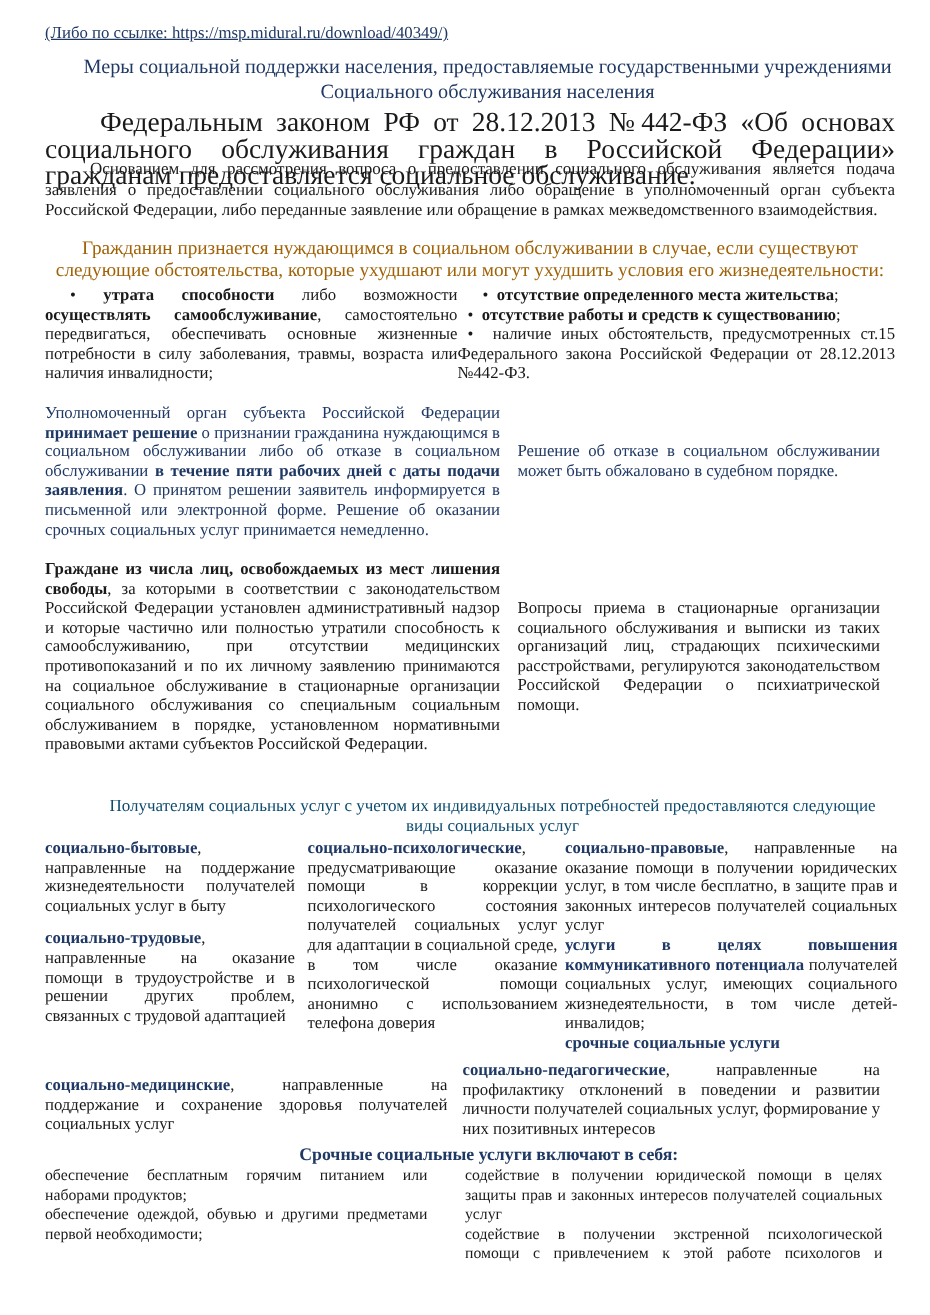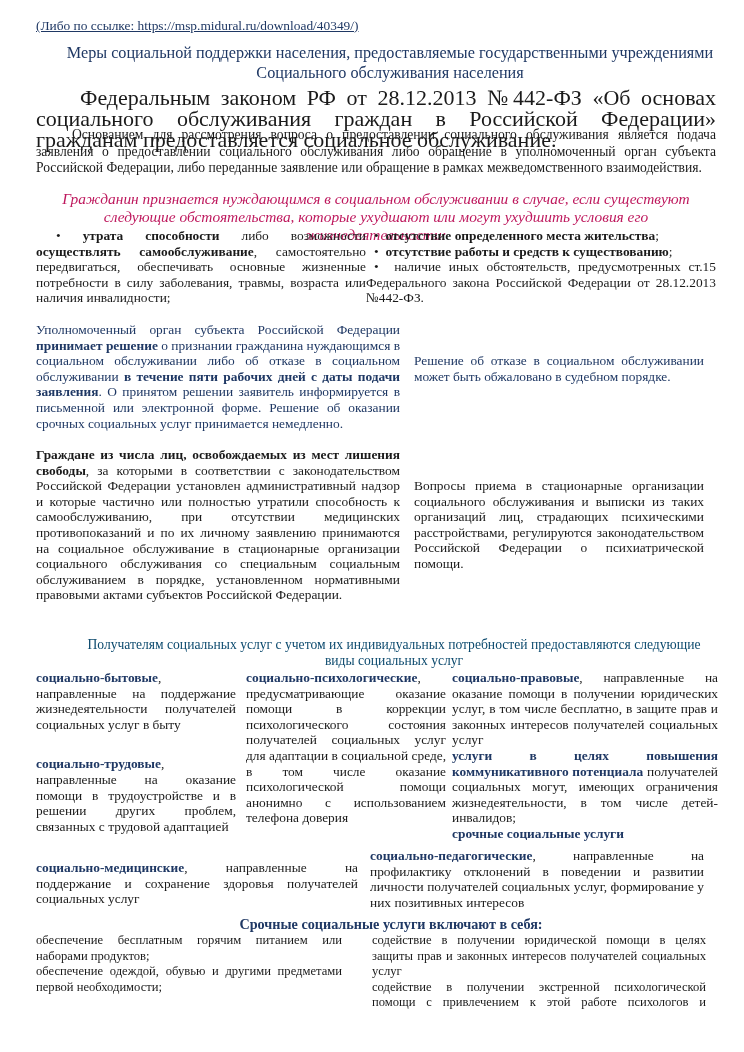--- a/index.html
+++ b/index.html
@@ -10,21 +10,21 @@
   .blue { color: #1f3864; }
   .b { font-weight: bold; }
   .center { text-align: center; }
   p { margin: 0; }
   .link-line { left: 36px; top: 18px; font-size: 13.4px; color: #1f3864; text-decoration: underline; }
   .title { left: 60px; top: 43px; width: 660px; font-size: 16.2px; line-height: 20px; color: #1f3864; }
   .law { left: 36px; top: 87px; width: 680px; font-size: 22px; line-height: 21px; }
   .law .ind { display: inline-block; width: 44px; }
   .basis { left: 36px; top: 127px; width: 680px; font-size: 13.6px; line-height: 16.6px; }
   .basis .ind { display: inline-block; width: 36px; }
-  .need { left: 36px; top: 190px; width: 680px; font-size: 15.4px; line-height: 18px; color: #be185d; font-style: italic; }
+  .need { left: 36px; top: 190px; width: 680px; font-size: 15.4px; line-height: 18px; color: #a16207; }
   .colL { left: 36px; width: 364px; }
   .colR { left: 366px; width: 350px; }
   .sec-title { left: 54px; width: 680px; font-size: 13.6px; line-height: 16px; color: #0c4a6e; }
   .c3a { left: 36px; width: 200px; }
   .c3b { left: 246px; width: 200px; }
   .c3c { left: 452px; width: 266px; }
   .sm { font-size: 12.6px; line-height: 15.6px; }
 </style>
 </head>
 <body>
@@ -43,50 +43,50 @@
   <p class="abs basis j"><span class="ind"></span><span>Основанием для рассмотрения вопроса о предоставлении социального обслуживания является подача заявления о предоставлении социального обслуживания либо обращение в уполномоченный орган субъекта Российской Федерации, либо переданные заявление или обращение в рамках межведомственного взаимодействия.</span></p>
 
   <div class="abs need center">
     <p>Гражданин признается нуждающимся в социальном обслуживании в случае, если существуют</p>
     <p>следующие обстоятельства, которые ухудшают или могут ухудшить условия его жизнедеятельности:</p>
   </div>
 
   <p class="abs colL j" style="top:228px; width:330px; text-indent:20px;"><span>•</span> <b>утрата способности</b><span> либо возможности </span><b>осуществлять самообслуживание</b><span>, самостоятельно передвигаться, обеспечивать основные жизненные потребности в силу заболевания, травмы, возраста или наличия инвалидности;</span></p>
 
   <div class="abs colR" style="top:228px;">
-    <p style="text-indent:8px;"><span>•</span>&nbsp; <b>отсутствие определенного места жительства</b><span>;</span></p>
+    <p style="text-indent:8px;margin-left:12px;"><span>•</span>&nbsp; <b>отсутствие определенного места жительства</b><span>;</span></p>
     <p style="text-indent:8px;"><span>•</span>&nbsp; <b>отсутствие работы и средств к существованию</b><span>;</span></p>
     <p class="j" style="text-indent:8px;"><span>•</span>&nbsp; <span>наличие иных обстоятельств, предусмотренных ст.15 Федерального закона Российской Федерации от 28.12.2013 №442-ФЗ.</span></p>
   </div>
 
   <p class="abs colL j blue" style="top:322px; width:364px;"><span>Уполномоченный орган субъекта Российской Федерации </span><b>принимает решение</b><span> о признании гражданина нуждающимся в социальном обслуживании либо об отказе в социальном обслуживании </span><b>в течение пяти рабочих дней с даты подачи заявления</b><span>. О принятом решении заявитель информируется в письменной или электронной форме. Решение об оказании срочных социальных услуг принимается немедленно.</span></p>
 
   <p class="abs j blue" style="left:414px; top:353px; width:290px;">Решение об отказе в социальном обслуживании может быть обжаловано в судебном порядке.</p>
 
   <p class="abs colL j" style="top:447px; width:364px;"><b>Граждане из числа лиц, освобождаемых из мест лишения свободы</b><span>, за которыми в соответствии с законодательством Российской Федерации установлен административный надзор и которые частично или полностью утратили способность к самообслуживанию, при отсутствии медицинских противопоказаний и по их личному заявлению принимаются на социальное обслуживание в стационарные организации социального обслуживания со специальным социальным обслуживанием в порядке, установленном нормативными правовыми актами субъектов Российской Федерации.</span></p>
 
   <p class="abs j" style="left:414px; top:478px; width:290px;">Вопросы приема в стационарные организации социального обслуживания и выписки из таких организаций лиц, страдающих психическими расстройствами, регулируются законодательством Российской Федерации о психиатрической помощи.</p>
 
   <div class="abs sec-title center" style="top:637px;">
     <p>Получателям социальных услуг с учетом их индивидуальных потребностей предоставляются следующие</p>
     <p>виды социальных услуг</p>
   </div>
 
   <div class="abs c3a" style="top:670px;">
     <p class="j"><b class="blue">социально-бытовые</b><span>, направленные на поддержание жизнедеятельности получателей социальных услуг в быту</span></p>
-    <p class="j" style="margin-top:24px;"><b class="blue">социально-трудовые</b><span>, направленные на оказание помощи в трудоустройстве и в решении других проблем, связанных с трудовой адаптацией</span></p>
+    <p class="j" style="margin-top:10px;"><b class="blue">социально-трудовые</b><span>, направленные на оказание помощи в трудоустройстве и в решении других проблем, связанных с трудовой адаптацией</span></p>
   </div>
 
   <div class="abs c3b" style="top:670px;">
     <p class="j"><b class="blue">социально-психологические</b><span>, предусматривающие оказание помощи в коррекции психологического состояния получателей социальных услуг для адаптации в социальной среде, в том числе оказание психологической помощи анонимно с использованием телефона доверия</span></p>
   </div>
 
   <div class="abs c3c" style="top:670px;">
     <p class="j"><b class="blue">социально-правовые</b><span>, направленные на оказание помощи в получении юридических услуг, в том числе бесплатно, в защите прав и законных интересов получателей социальных услуг</span></p>
-    <p class="j"><b class="blue">услуги в целях повышения коммуникативного потенциала</b><span> получателей социальных могут, имеющих ограничения жизнедеятельности, в том числе детей-инвалидов;</span></p>
+    <p class="j"><b class="blue">услуги в целях повышения коммуникативного потенциала</b><span> получателей социальных услуг, имеющих социального жизнедеятельности, в том числе детей-инвалидов;</span></p>
     <p><b class="blue">срочные социальные услуги</b></p>
   </div>
 
   <p class="abs j" style="left:36px; top:860px; width:322px;"><b class="blue">социально-медицинские</b><span>, направленные на поддержание и сохранение здоровья получателей социальных услуг</span></p>
 
   <p class="abs j" style="left:370px; top:848px; width:334px;"><b class="blue">социально-педагогические</b><span>, направленные на профилактику отклонений в поведении и развитии личности получателей социальных услуг, формирование у них позитивных интересов</span></p>
 
   <p class="abs center b blue" style="left:51px; top:917px; width:680px; font-size:14.2px;">Срочные социальные услуги включают в себя:</p>
 
   <div class="abs sm" style="left:36px; top:933px; width:306px;">

